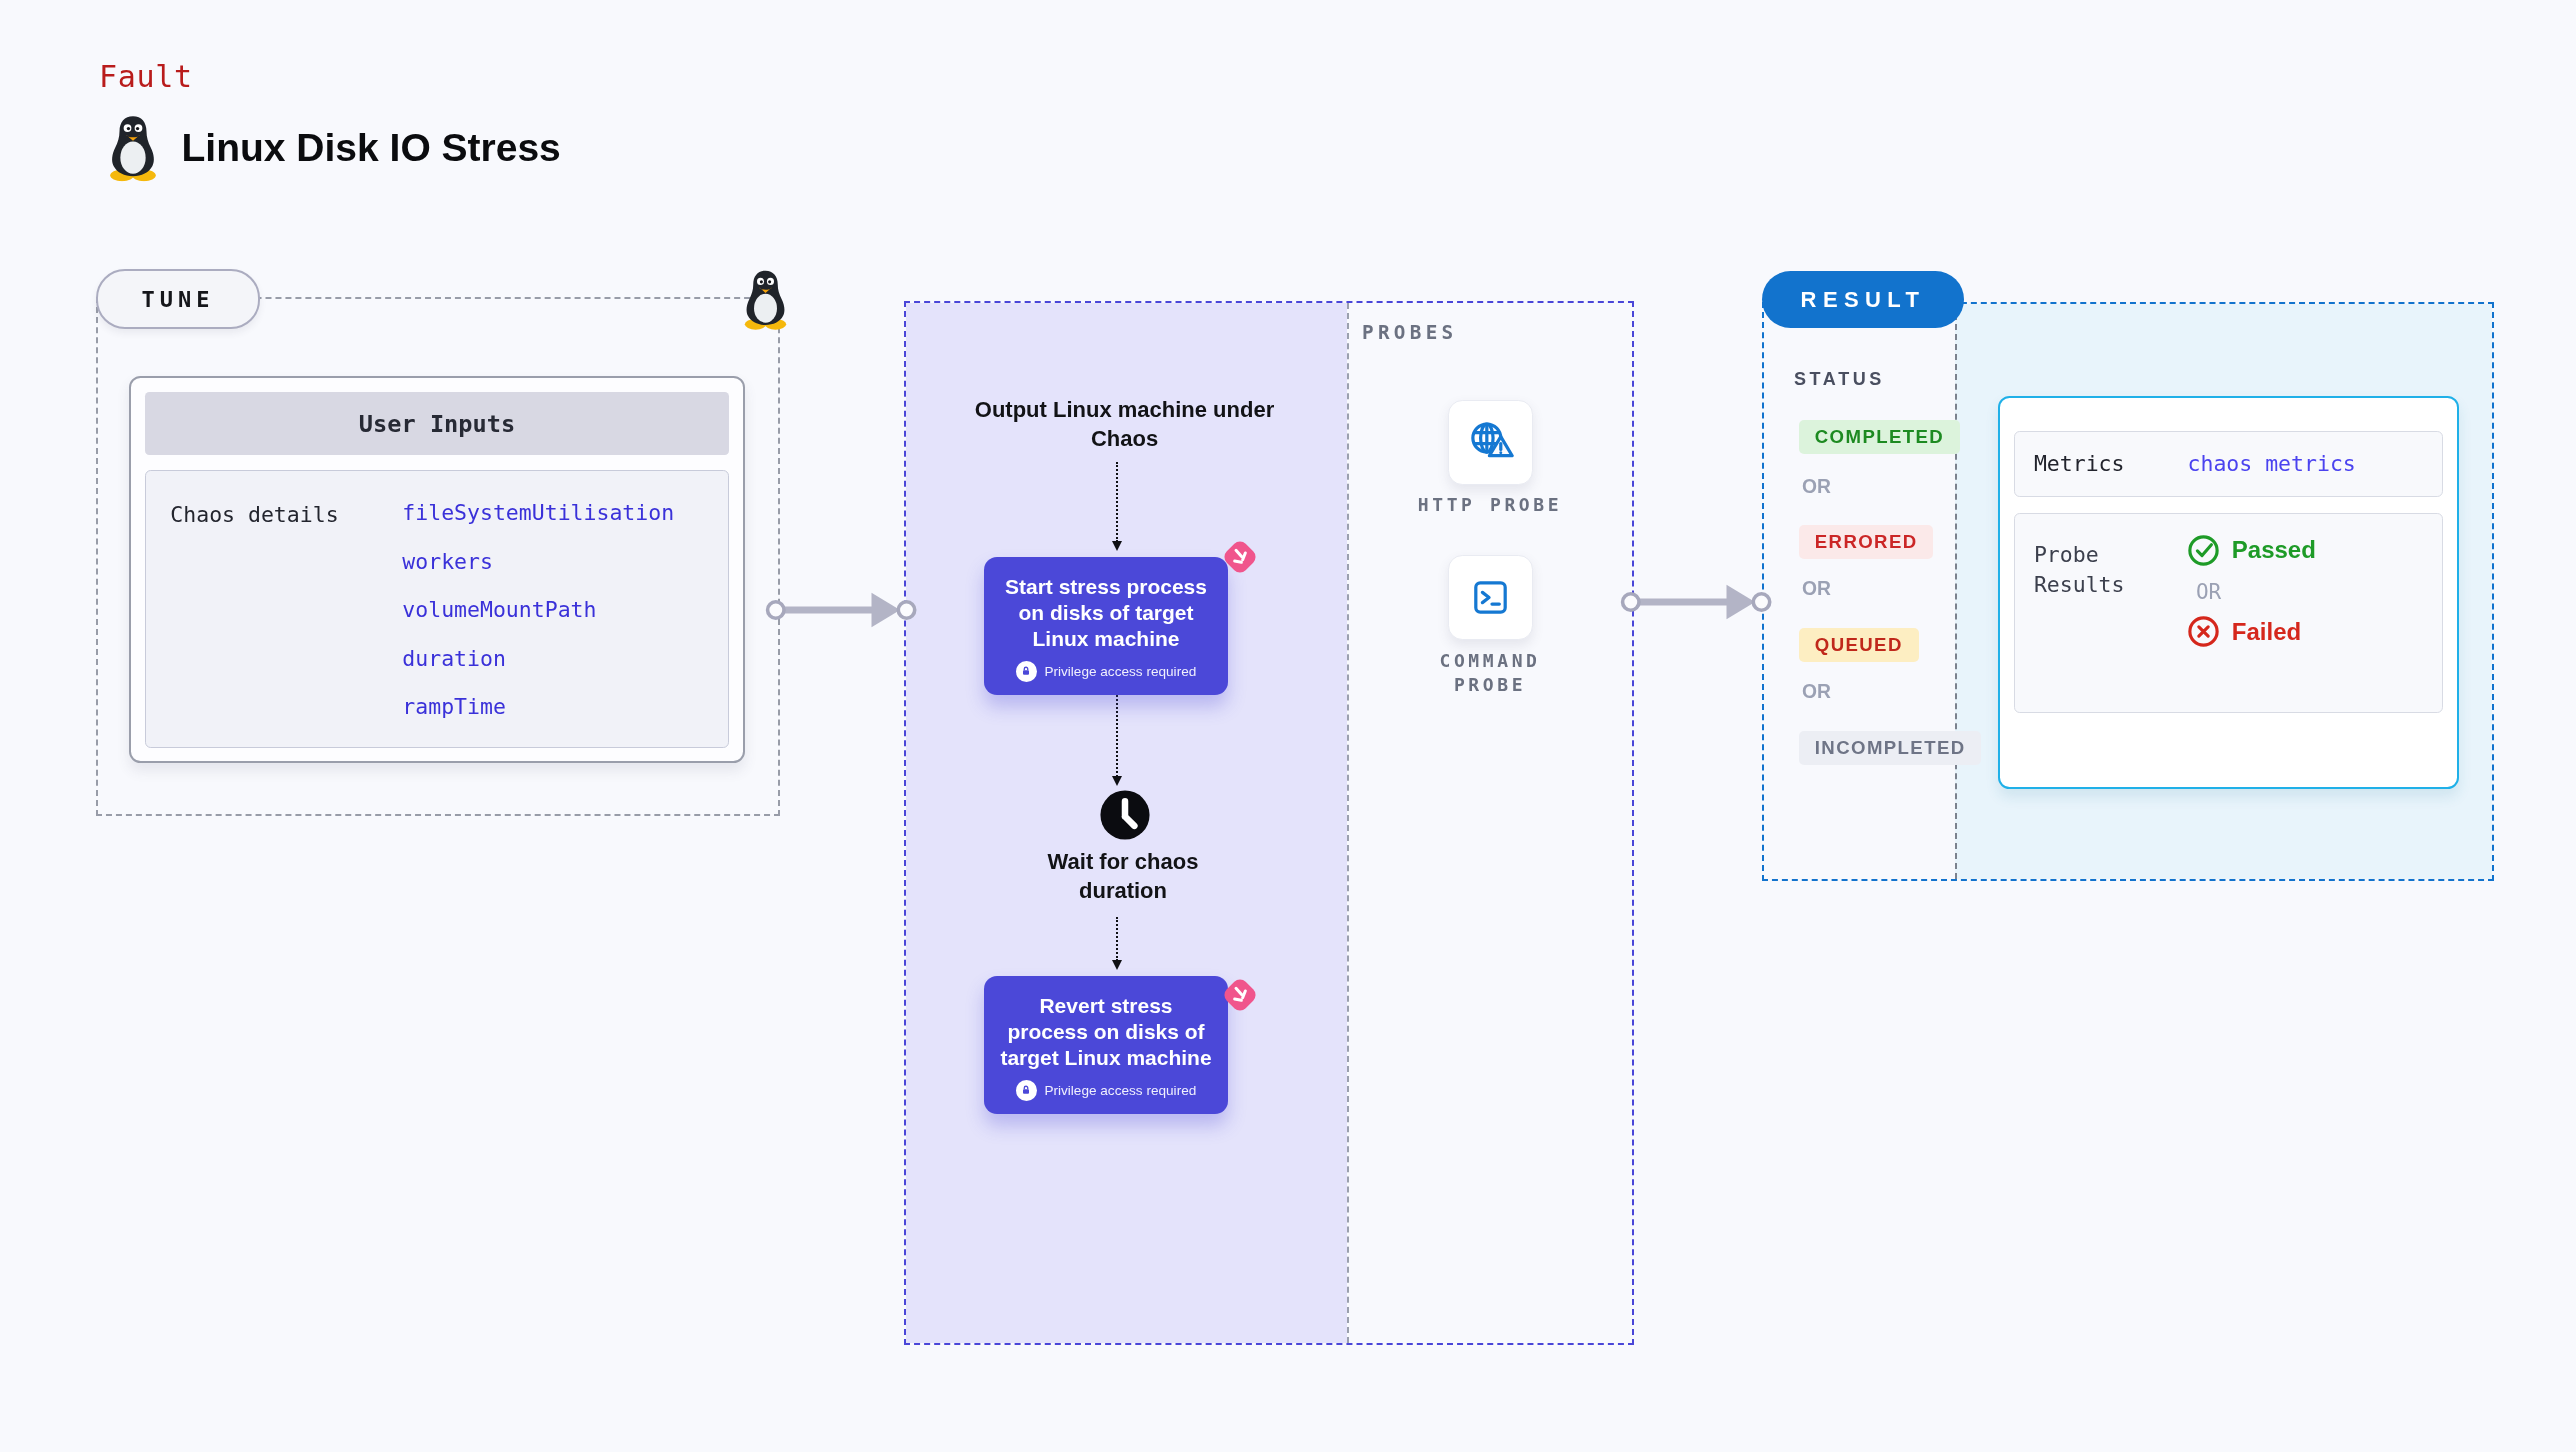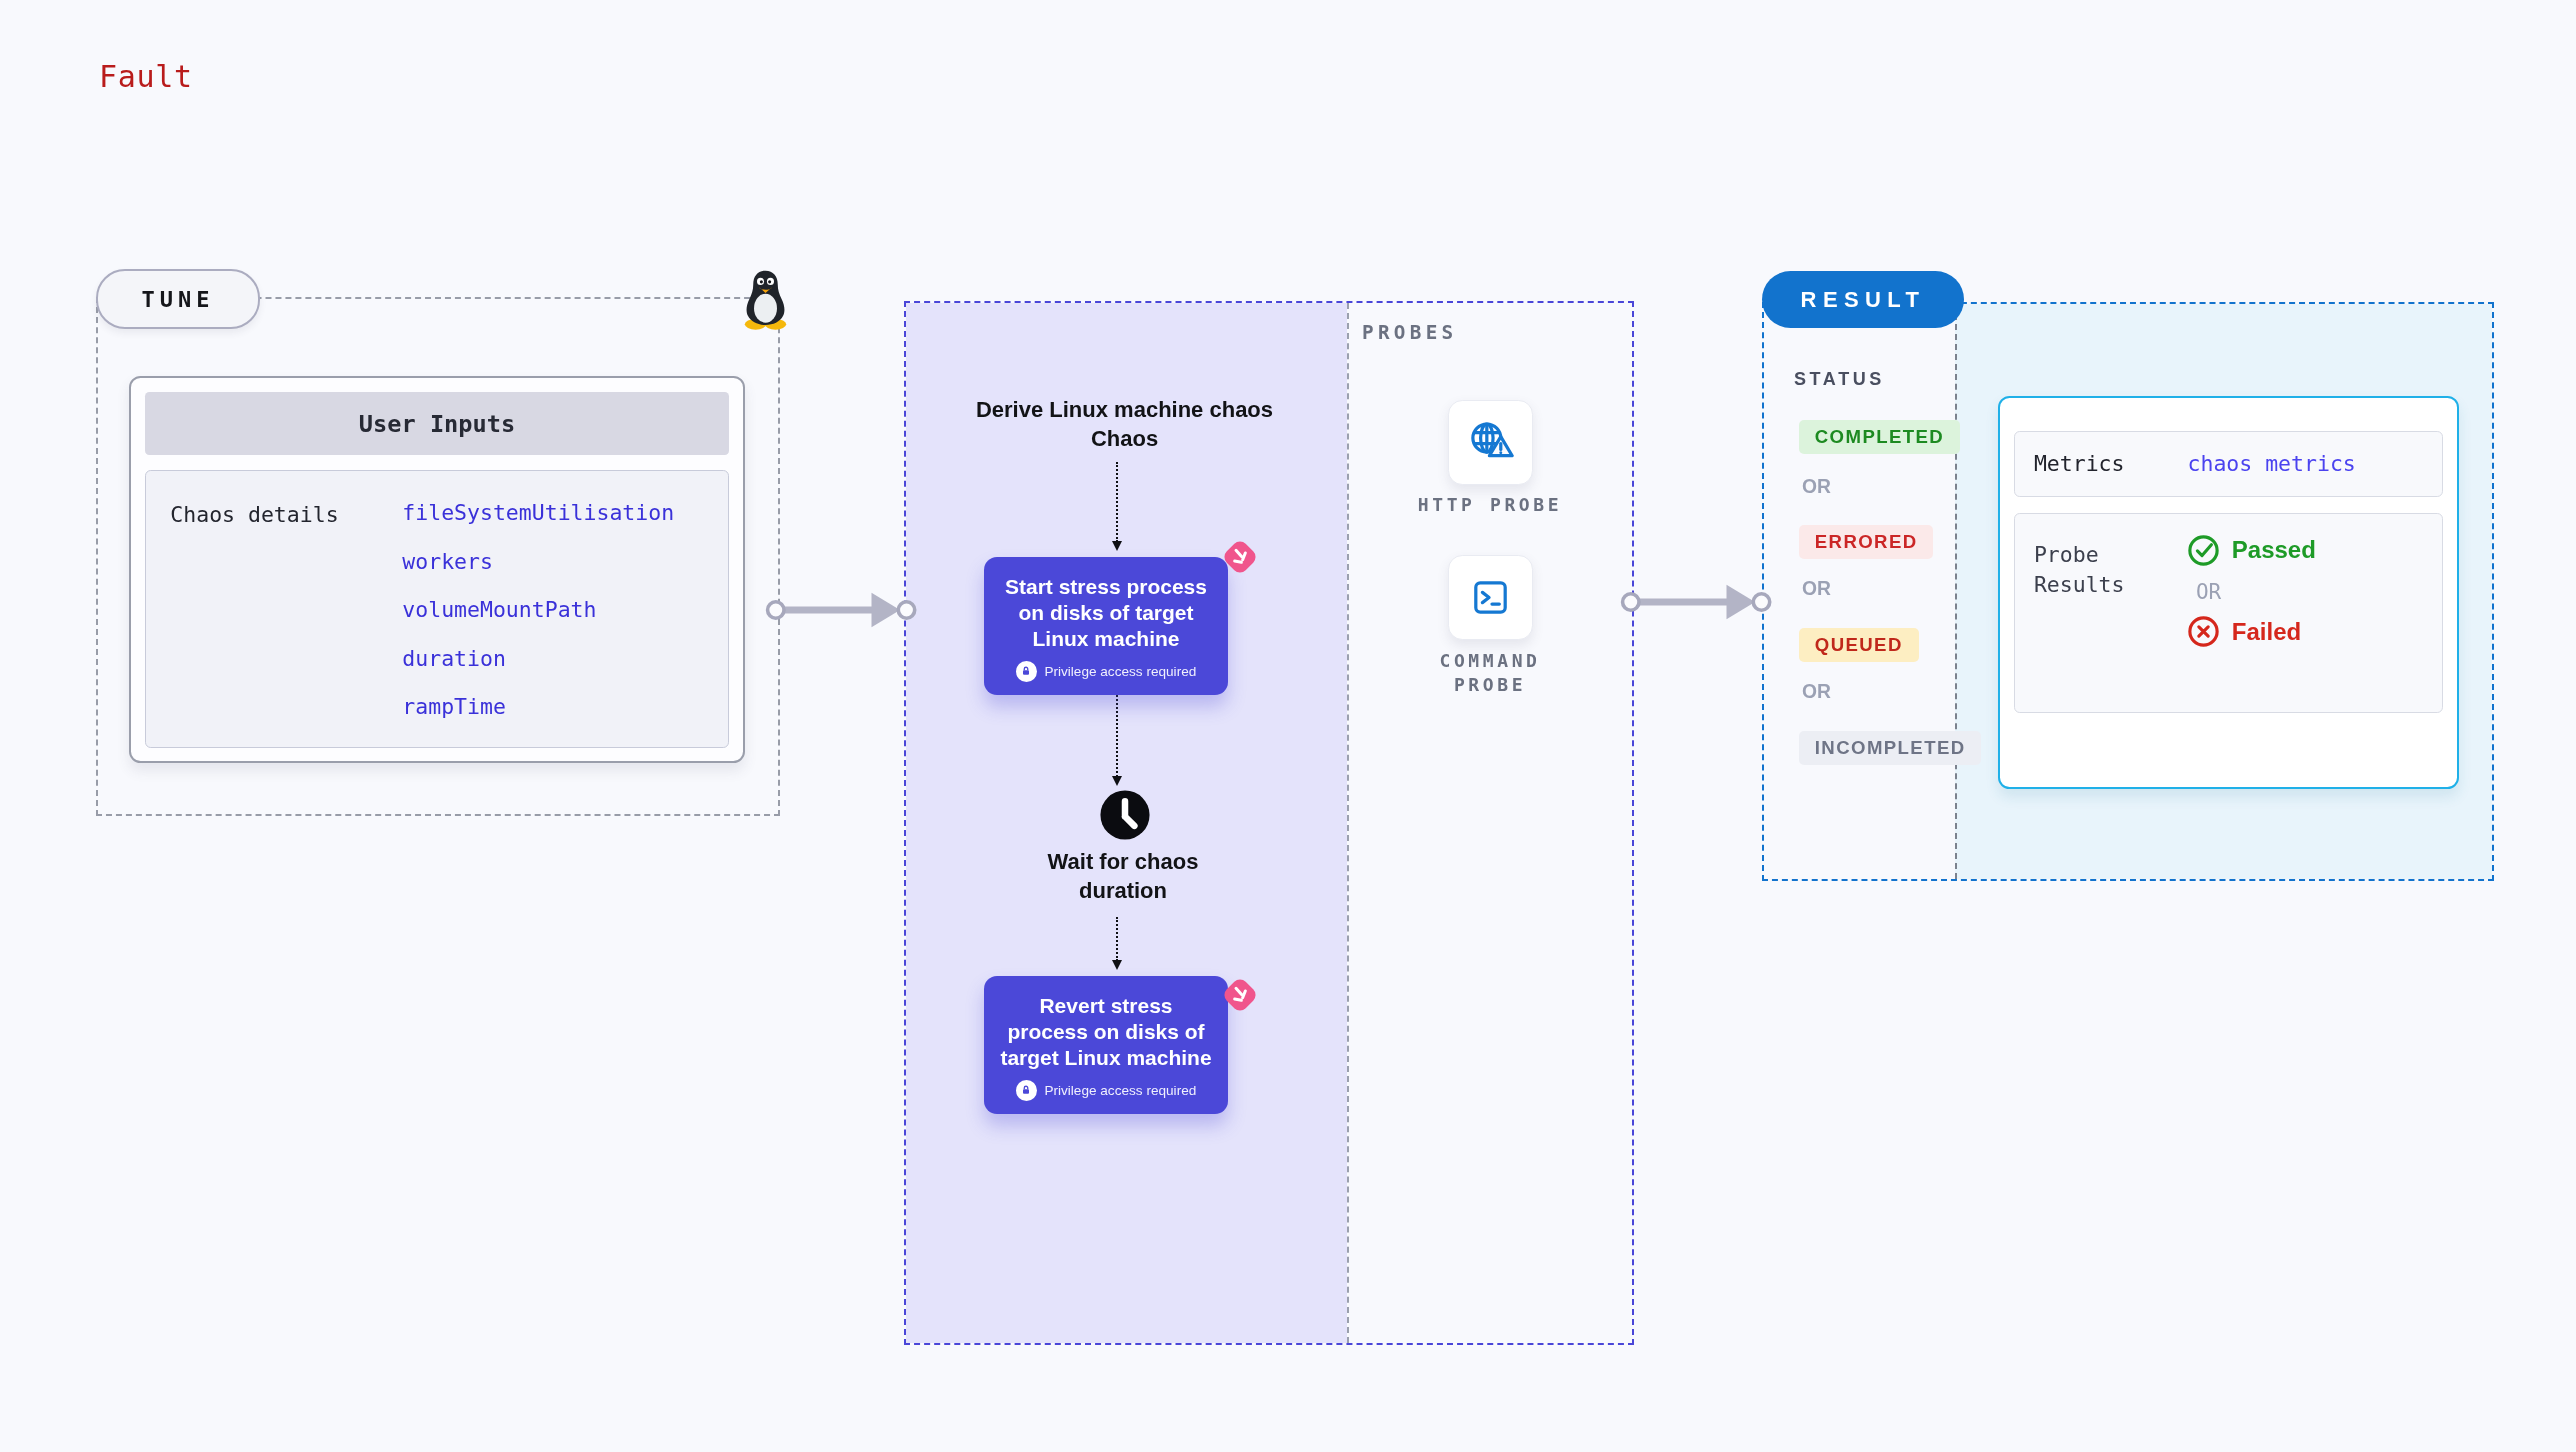--- a/index.html
+++ b/index.html
@@ -144,20 +144,26 @@
         <path d="M14.5 23.5l6.5 6.5L34 15" stroke="#1E9B27" stroke-width="4.4" fill="none" stroke-linecap="round" stroke-linejoin="round"></path>
       </symbol>
       <symbol id="x-circle" viewBox="0 0 46 46">
         <circle cx="23" cy="23" r="19" stroke="#D5271C" stroke-width="4.4" fill="none"></circle>
         <path d="M16.5 16.5l13 13M29.5 16.5l-13 13" stroke="#D5271C" stroke-width="4.4" stroke-linecap="round"></path>
       </symbol>
     </defs>
   </svg>
 
   <div class="abs kicker mono">Fault</div>
+  <div class="abs title-row">
+    <svg width="54" height="69" viewBox="0 0 76 96">
+        <use href="#tux"></use>
+      </svg>
+    <div class="title-text sans">Linux Disk IO Stress</div>
+  </div>
 
   <div class="abs box-tune"></div>
   <div class="abs pill pill-tune mono">TUNE</div>
   <svg class="abs" style="left:741px;top:268px;z-index:6" width="49" height="62" viewBox="0 0 68 86">
       <use href="#tux"></use>
     </svg>
 
   <div class="abs ui-card">
     <div class="ui-header mono">User Inputs</div>
     <div class="ui-inner">
@@ -176,21 +182,21 @@
     <line x1="16" y1="35" x2="152" y2="35" stroke="#B3B4C6" stroke-width="10"></line>
     <path d="M150 11 L190 35 L150 59 Z" fill="#B3B4C6"></path>
     <circle cx="16" cy="35" r="11.5" fill="#FBFBFD" stroke="#A7A8BC" stroke-width="5"></circle>
     <circle cx="199" cy="35" r="11.5" fill="#FBFBFD" stroke="#A7A8BC" stroke-width="5"></circle>
   </svg>
 
   <div class="abs box-exec">
     <div class="abs exec-lavender"></div>
     <div class="abs exec-divider"></div>
 
-    <div class="abs step-text sans derive">Derive Linux machine chaos Chaos</div>
+    <div class="abs step-text sans derive">Output Linux machine under Chaos</div>
     <div class="abs dotted-arrow" style="left:210px;top:159px;height:80px"></div>
 
     <div class="abs action-card" style="left:78px;top:254px;">
       <div class="action-text">Start stress process on disks of target Linux machine</div>
       <div class="priv-row">
         <span class="priv-circle">
             <svg width="12" height="12" viewBox="0 0 17 17">
               <use href="#lock"></use>
             </svg>
           </span>

